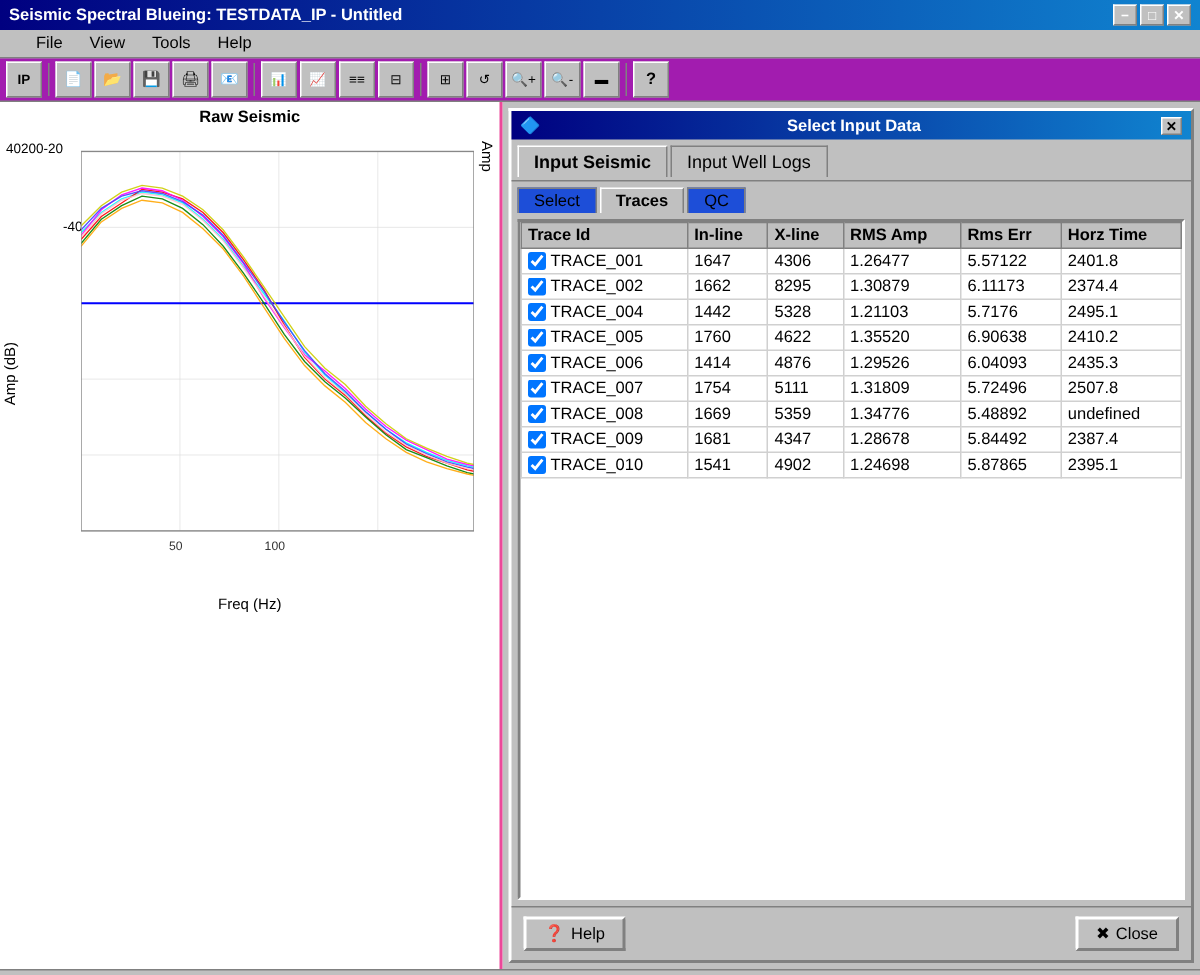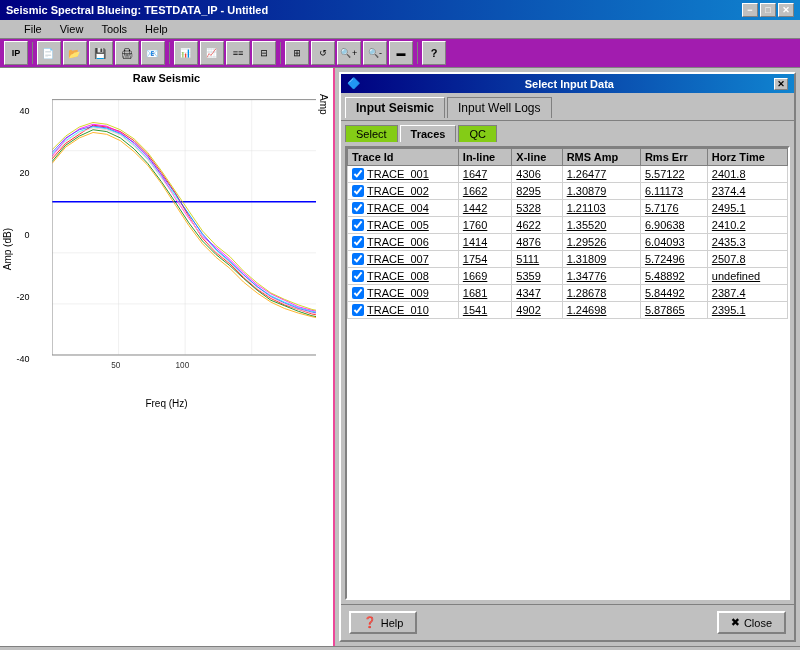--- a/index.html
+++ b/index.html
@@ -185,21 +185,21 @@
       padding: 4px 4px 0;
       gap: 2px;
       border-top: 1px solid #808080;
       margin-top: 2px;
     }
 
     .sub-tab {
       padding: 2px 10px;
       border: 1px solid #808080;
       border-bottom: none;
-      background: #84cc16;
+      background: #1d4ed8;
       font-size: 11px;
       cursor: pointer;
     }
 
     .sub-tab.active {
       background: #c0c0c0;
       border-color: #ffffff #808080 transparent #ffffff;
       z-index: 2;
       font-weight: bold;
     }
@@ -227,21 +227,20 @@
     thead th {
       border: 1px solid #808080;
       padding: 2px 4px;
       font-weight: bold;
       text-align: left;
       white-space: nowrap;
     }
 
     tbody tr {
       background: white;
-      text-decoration: underline;
     }
 
     tbody td {
       border: 1px solid #d0d0d0;
       padding: 2px 4px;
       white-space: nowrap;
     }
 
     .cb-cell {
       display: flex;
@@ -329,21 +328,21 @@
   <div class="tb-sep"></div>
   <div class="tb-btn" style="font-size:11px;font-weight:bold;">?</div>
 </div>
 
 <div class="main-content">
 
   <div class="left-panel">
     <div class="plot-title">Raw Seismic</div>
     <div style="display:flex; align-items:flex-start;">
 
-      <div style="display:flex; flex-direction:column; align-items:flex-end; width:28px; margin-top:20px;">
+      <div style="display:flex; flex-direction:row; align-items:flex-end; width:28px; margin-top:8px;">
         <span style="font-size:9px; margin-bottom:52px;">40</span>
         <span style="font-size:9px; margin-bottom:52px;">20</span>
         <span style="font-size:9px; margin-bottom:52px;">0</span>
         <span style="font-size:9px; margin-bottom:52px;">-20</span>
         <span style="font-size:9px;">-40</span>
       </div>
 
       <svg class="seismic-svg" viewBox="0 0 290 310" xmlns="http://www.w3.org/2000/svg">
 
         <rect x="0" y="0" width="290" height="280" fill="white" stroke="#ccc" stroke-width="0.5"></rect>

